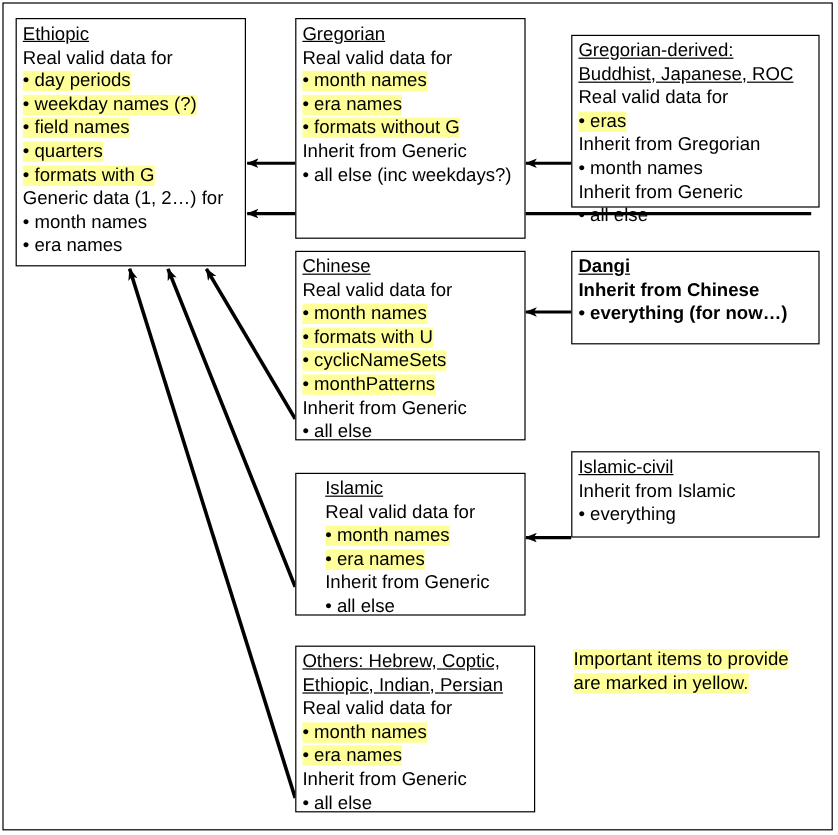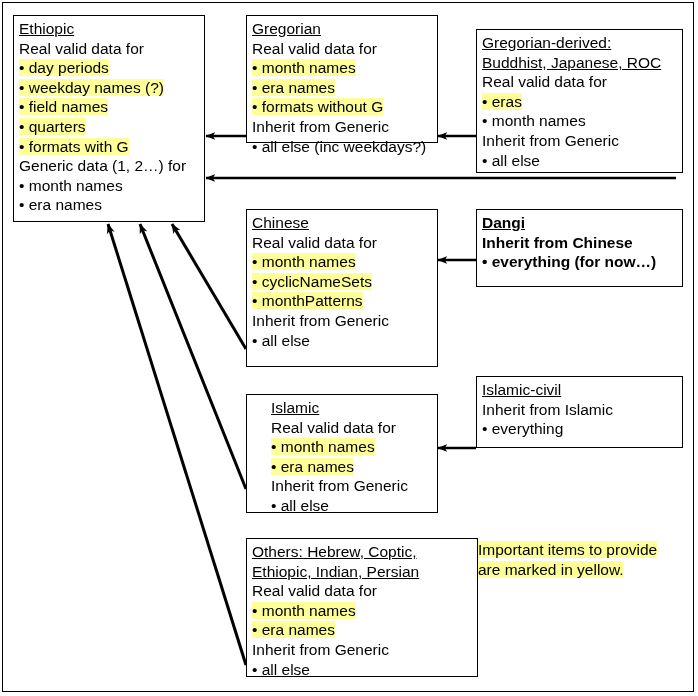--- a/index.html
+++ b/index.html
@@ -118,44 +118,46 @@
     <span class="line hl"><span class="txt">• day periods</span></span>
     <span class="line hl"><span class="txt">• weekday names (?)</span></span>
     <span class="line hl"><span class="txt">• field names</span></span>
     <span class="line hl"><span class="txt">• quarters</span></span>
     <span class="line hl"><span class="txt">• formats with G</span></span>
     <span class="line"><span class="txt">Generic data (1, 2…) for</span></span>
     <span class="line"><span class="txt">• month names</span></span>
     <span class="line"><span class="txt">• era names</span></span>
   </div>
 
-  <div class="node-box" style="left:246px; top:15px; width:192px; height:128px;">
+  <div class="node-box" style="left:246px; top:15px; width:192px; height:184px;">
     <span class="line title"><span class="txt">Gregorian</span></span>
     <span class="line"><span class="txt">Real valid data for</span></span>
     <span class="line hl"><span class="txt">• month names</span></span>
     <span class="line hl"><span class="txt">• era names</span></span>
     <span class="line hl"><span class="txt">• formats without G</span></span>
     <span class="line"><span class="txt">Inherit from Generic</span></span>
     <span class="line"><span class="txt">• all else (inc weekdays?)</span></span>
   </div>
 
   <div class="node-box" style="left:476px; top:29px; width:207px; height:144px;">
     <span class="line title"><span class="txt">Gregorian-derived:</span></span>
     <span class="line title"><span class="txt">Buddhist, Japanese, ROC</span></span>
     <span class="line"><span class="txt">Real valid data for</span></span>
     <span class="line hl"><span class="txt">• eras</span></span>
+    <span class="line"><span class="txt">Inherit from Gregorian</span></span>
     <span class="line"><span class="txt">• month names</span></span>
     <span class="line"><span class="txt">Inherit from Generic</span></span>
     <span class="line"><span class="txt">• all else</span></span>
   </div>
 
   <div class="node-box" style="left:246px; top:209px; width:192px; height:158px;">
     <span class="line title"><span class="txt">Chinese</span></span>
     <span class="line"><span class="txt">Real valid data for</span></span>
     <span class="line hl"><span class="txt">• month names</span></span>
+    <span class="line hl"><span class="txt">• formats with U</span></span>
     <span class="line hl"><span class="txt">• cyclicNameSets</span></span>
     <span class="line hl"><span class="txt">• monthPatterns</span></span>
     <span class="line"><span class="txt">Inherit from Generic</span></span>
     <span class="line"><span class="txt">• all else</span></span>
   </div>
 
   <div class="node-box" style="left:476px; top:209px; width:207px; height:78px;font-weight:bold;">
     <span class="line title"><span class="txt">Dangi</span></span>
     <span class="line"><span class="txt">Inherit from Chinese</span></span>
     <span class="line"><span class="txt">• everything (for now…)</span></span>
@@ -169,21 +171,21 @@
     <span class="line"><span class="txt">Inherit from Generic</span></span>
     <span class="line"><span class="txt">• all else</span></span>
   </div>
 
   <div class="node-box" style="left:476px; top:376px; width:207px; height:72px;">
     <span class="line title"><span class="txt">Islamic-civil</span></span>
     <span class="line"><span class="txt">Inherit from Islamic</span></span>
     <span class="line"><span class="txt">• everything</span></span>
   </div>
 
-  <div class="node-box" style="left:246px; top:538px; width:232px; height:139px;">
+  <div class="node-box" style="left:246px; top:538px; width:200px; height:139px;">
     <span class="line title"><span class="txt">Others: Hebrew, Coptic,</span></span>
     <span class="line title"><span class="txt">Ethiopic, Indian, Persian</span></span>
     <span class="line"><span class="txt">Real valid data for</span></span>
     <span class="line hl"><span class="txt">• month names</span></span>
     <span class="line hl"><span class="txt">• era names</span></span>
     <span class="line"><span class="txt">Inherit from Generic</span></span>
     <span class="line"><span class="txt">• all else</span></span>
   </div>
 
   <div class="note-box" style="left:478px; top:540px; width:210px;">

